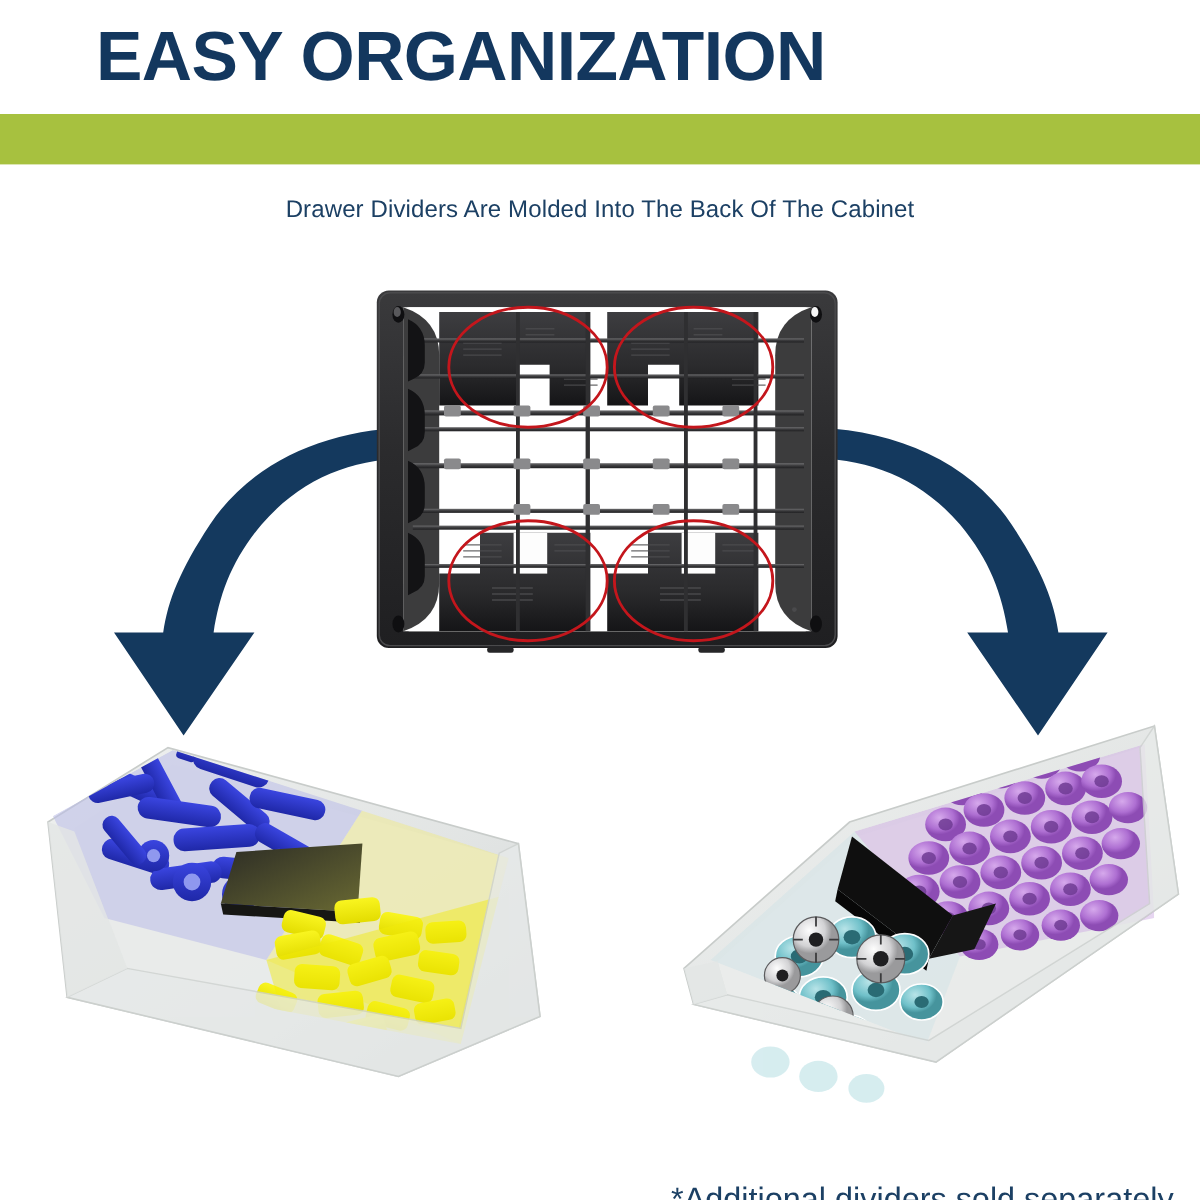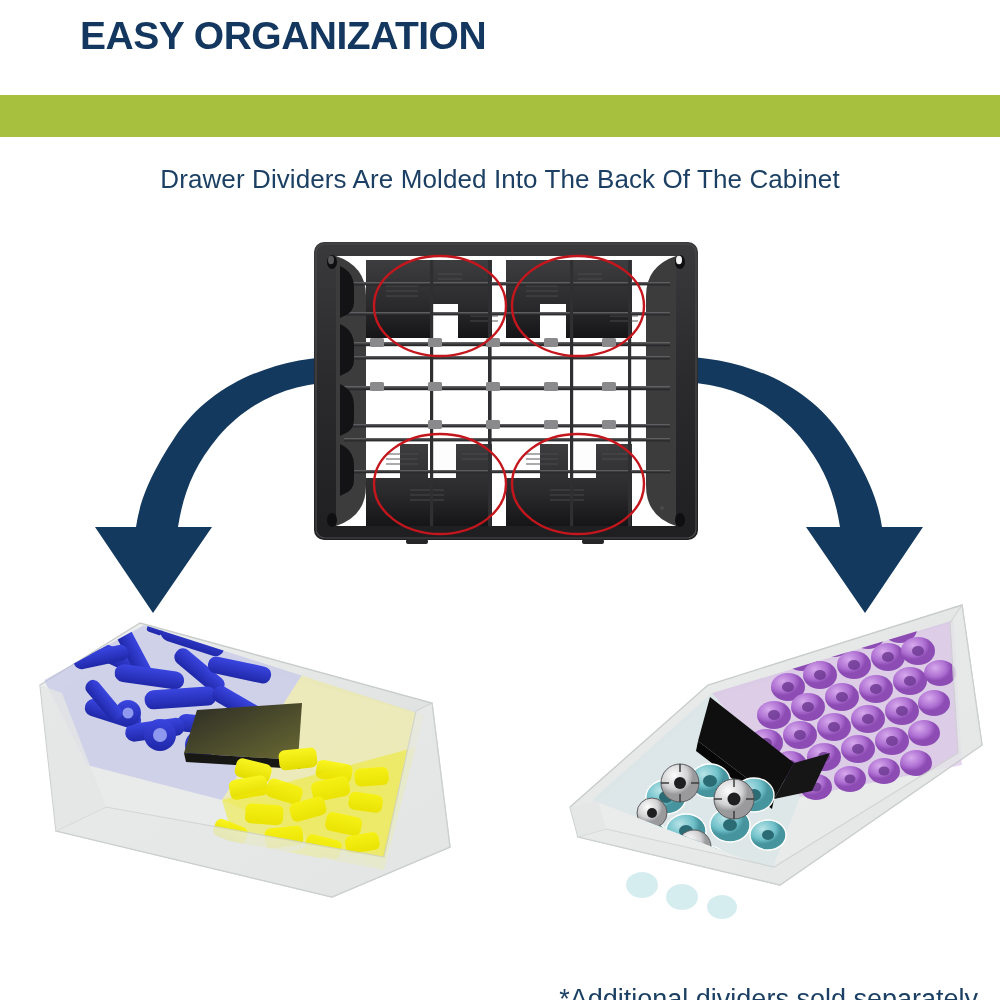--- a/index.html
+++ b/index.html
@@ -8,34 +8,34 @@
     background:#ffffff;
     font-family:"Liberation Sans", sans-serif;
     overflow:hidden;
     position:relative;
   }
   .page{position:relative;width:1000px;height:1000px;background:#fff;}
 
   
   .title{
     position:absolute;left:80px;top:14px;
-    font-size:39px;font-weight:bold;
+    font-size:58px;font-weight:bold;
     letter-spacing:-0.5px;
     color:#13375e;
     font-family:"Liberation Sans", sans-serif;
     white-space:nowrap;
   }
   .green-bar{
     position:absolute;left:0;top:95px;width:1000px;height:42px;
     background:#a7c13f;
   }
   .subtitle{
     position:absolute;left:0;top:164px;width:1000px;
     text-align:center;
-    font-size:26px;font-weight:normal;
+    font-size:20px;font-weight:normal;
     color:#1c4064;
     letter-spacing:0.1px;
     white-space:nowrap;
   }
 
   
   .cabinet-wrap{position:absolute;left:310px;top:238px;width:392px;height:312px;}
   .cabinet-svg{display:block;width:392px;height:312px;}
 
   

